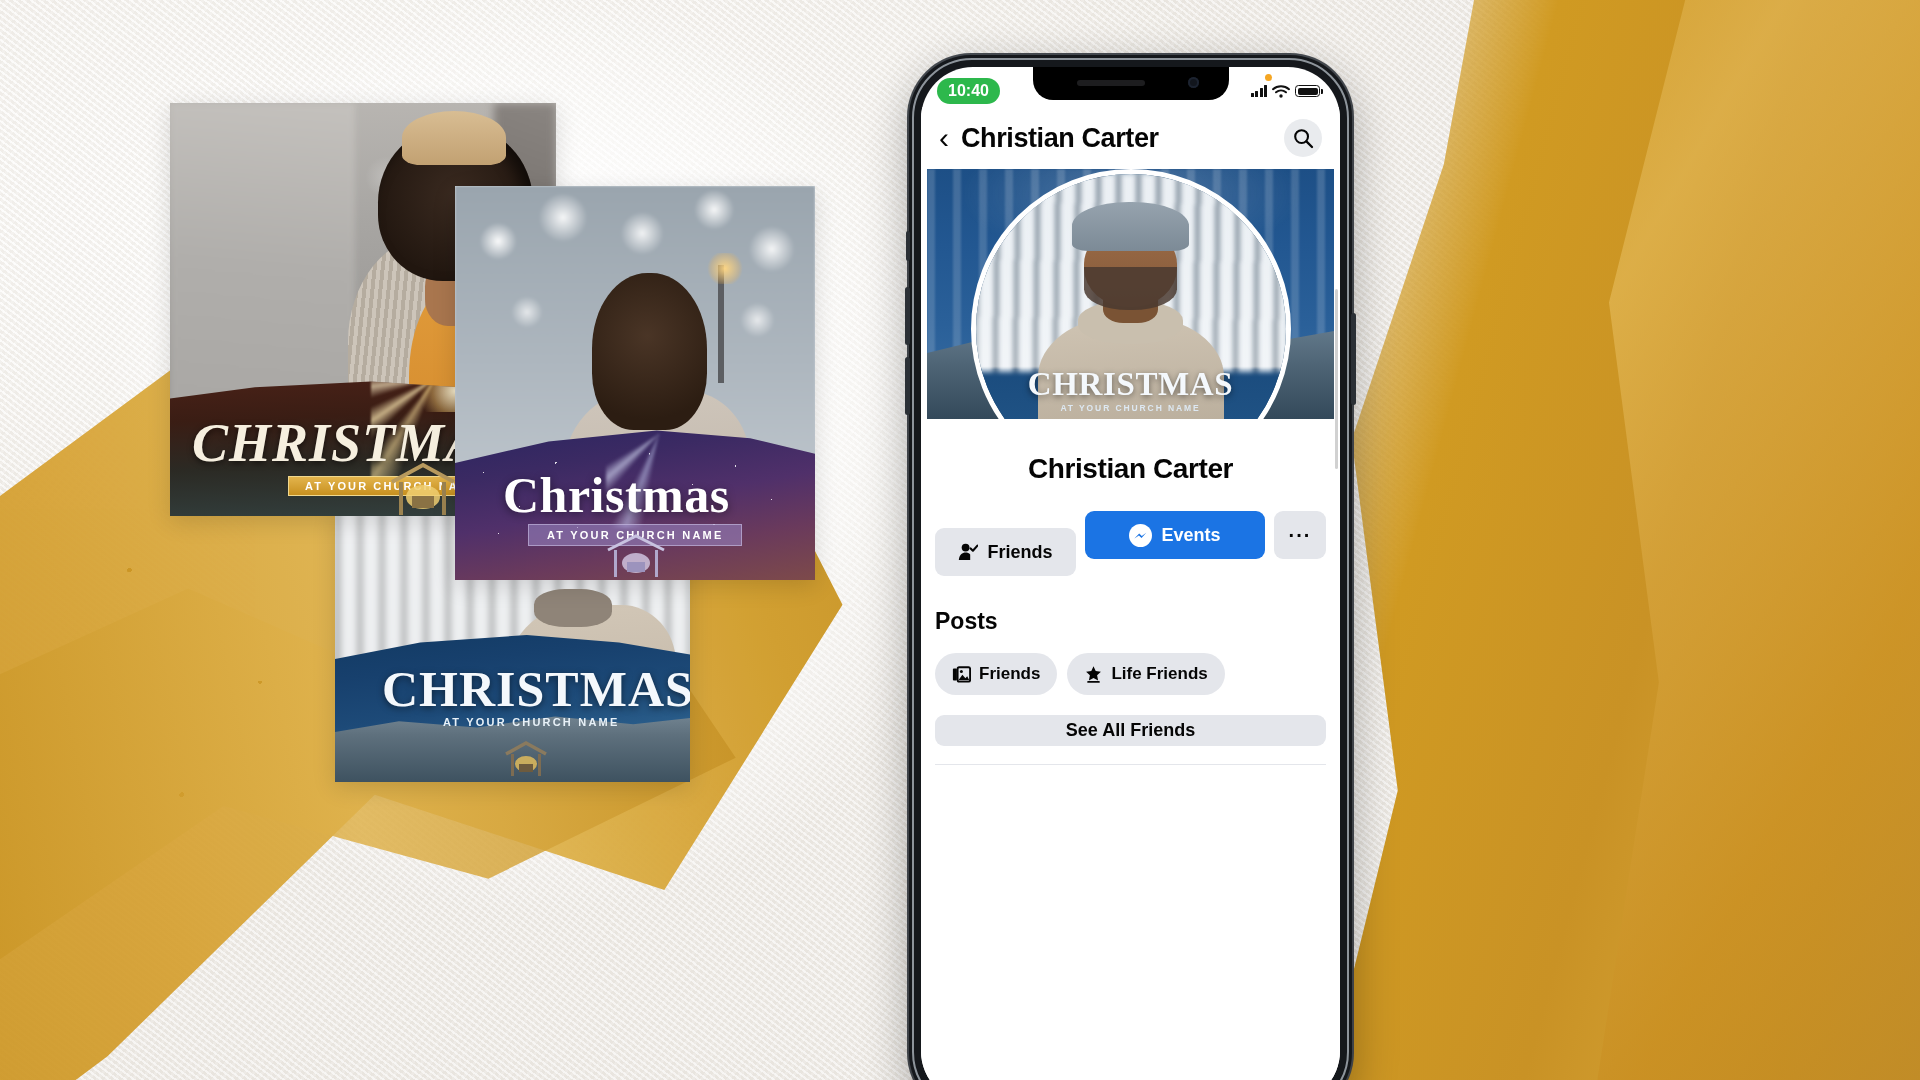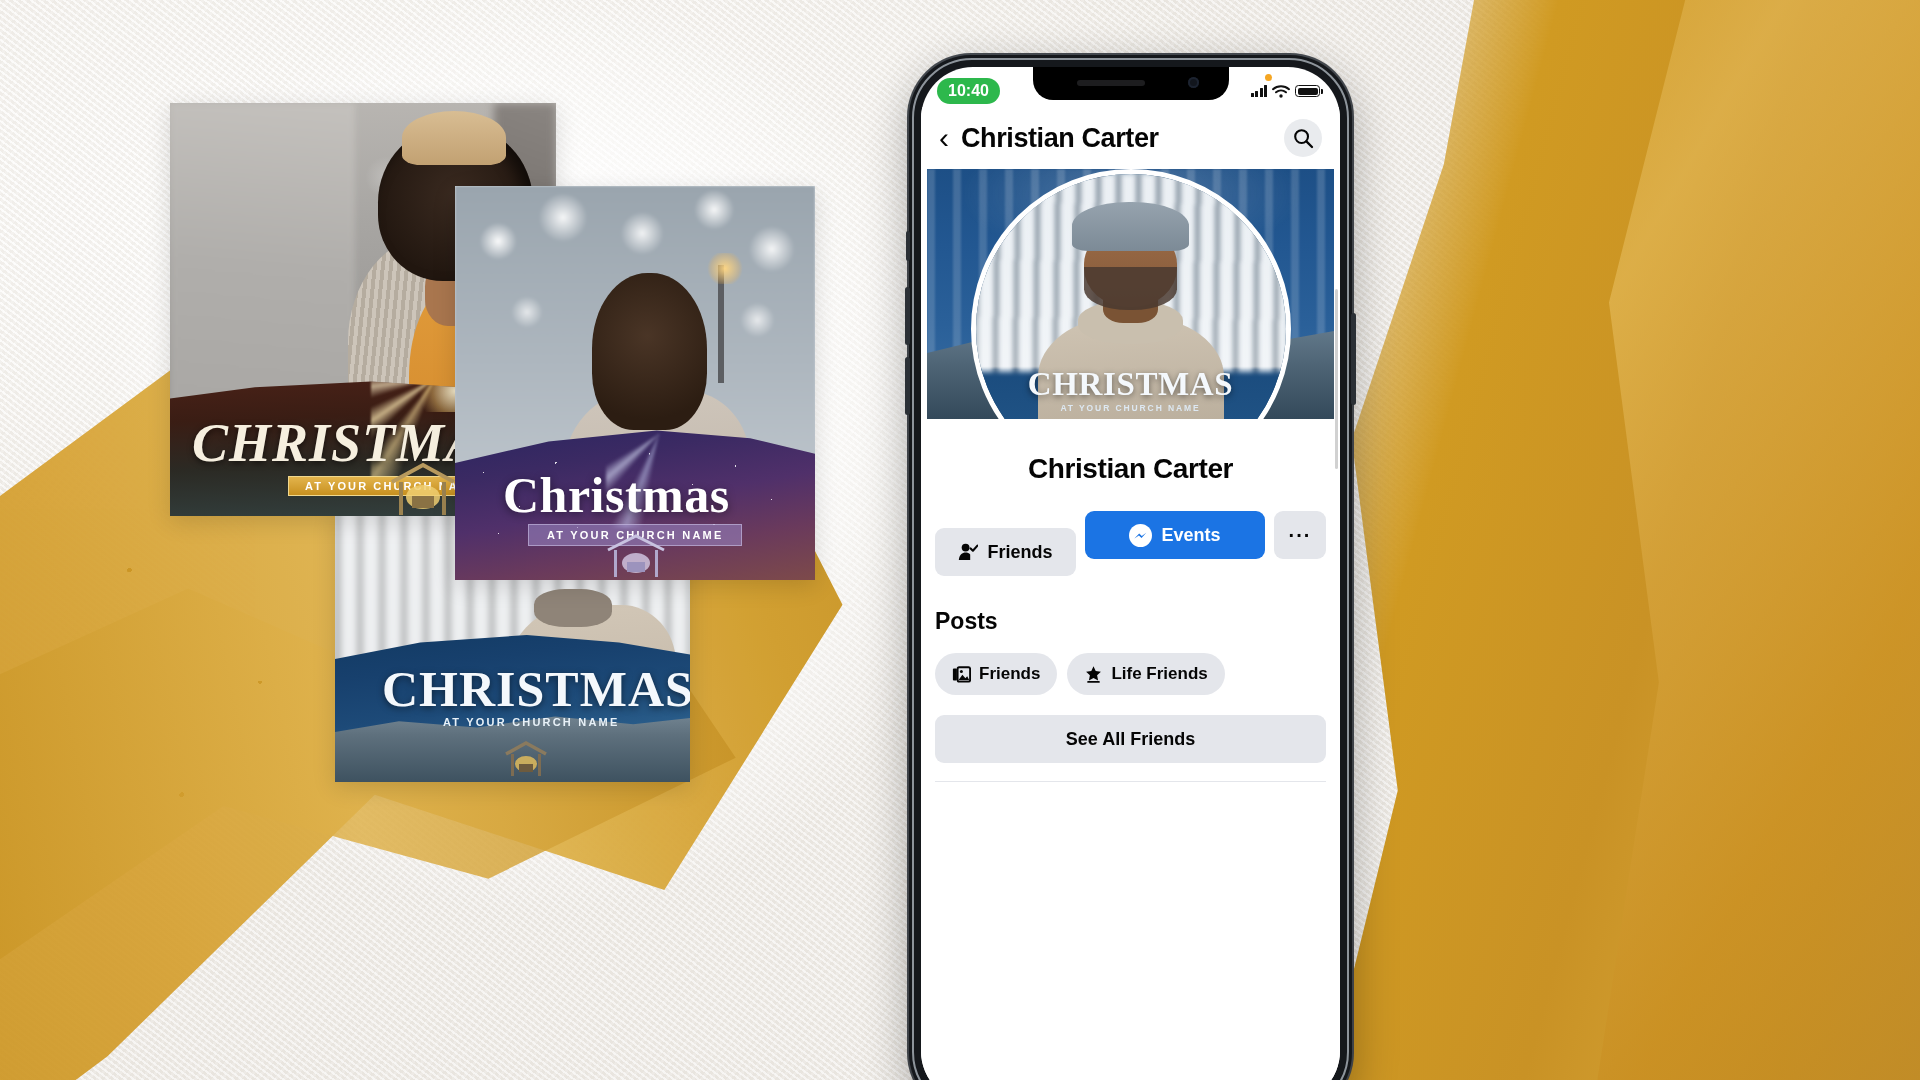--- a/index.html
+++ b/index.html
@@ -447,21 +447,21 @@
   #postsHeading { font-size:23px; font-weight:700; color:#050505; padding:0 14px; margin-top:32px; }
 
   #chipRow { display:flex; gap:10px; padding:0 14px; margin-top:18px; }
   .chip {
     height:42px; border-radius:21px; background:#e4e6eb; color:#050505;
     display:flex; align-items:center; gap:8px; padding:0 17px;
     font-size:17px; font-weight:700; cursor:pointer;
   }
 
   #seeAllFriends {
-    margin:20px 14px 0; height:48px; border-radius:9px; background:#e4e6eb;
+    margin:20px 14px 0; height:31px; border-radius:9px; background:#e4e6eb;
     display:flex; align-items:center; justify-content:center;
     font-size:18px; font-weight:700; color:#050505; cursor:pointer;
   }
 
   #divider { margin:18px 14px 0; height:1px; background:#e4e6eb; }
   .scrollbar {
     position:absolute; right:2px; top:120px; width:3px; height:180px;
     background:rgba(0,0,0,.18); border-radius:2px;
   }
 </style>

